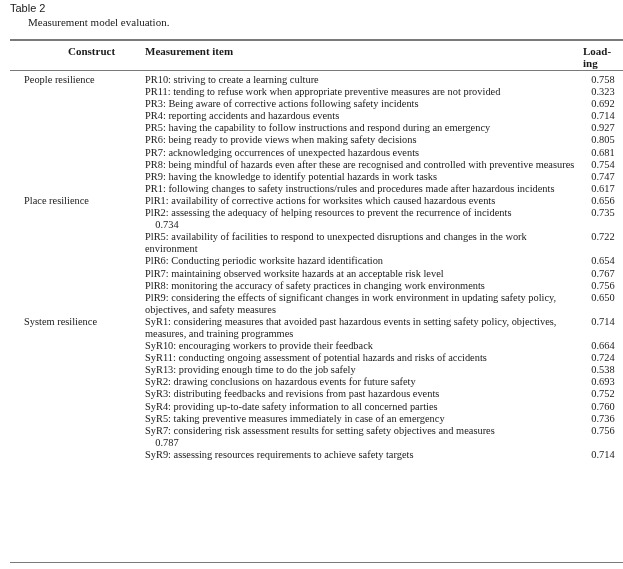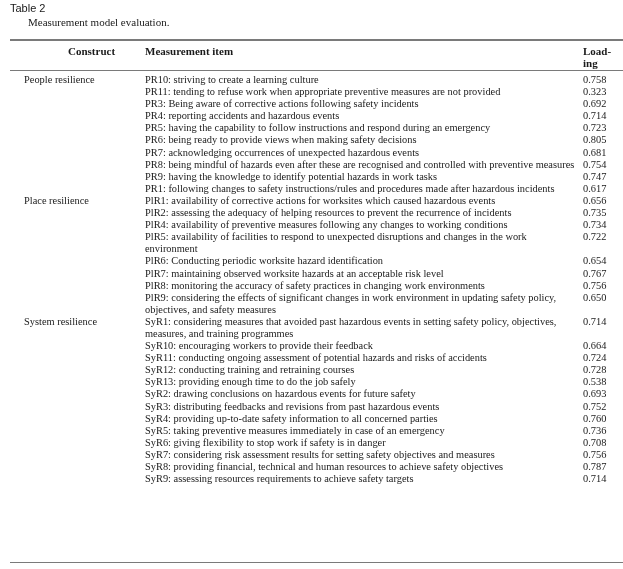--- a/index.html
+++ b/index.html
@@ -14,21 +14,21 @@
   .rule.mid { top: 70px; height: 1px; }
   .rule.bot { top: 562px; height: 1px; }
   .hdr { position: absolute; font-size: 11px; font-weight: bold; line-height: 12px; font-family: "Liberation Serif", serif; }
   .hdr.c1 { left: 24px; top: 45px; margin-left: 44px; }
   .hdr.c2 { left: 145px; top: 45px; }
   .hdr.c3 { left: 583px; top: 45px; }
   .body { position: absolute; left: 10px; top: 74px; width: 613px; }
   .row { display: flex; font-size: 10.4px; line-height: 12.1px; font-family: "Liberation Serif", serif; }
   .row .construct { width: 135px; padding-left: 14px; box-sizing: border-box; flex: none; }
   .row .item { width: 436px; flex: none; }
-  .row .loading { width: 40px; padding-left: 2px; flex: none; }
+  .row .loading { width: 40px; padding-left: 2px; flex: none; text-align: center; }
 </style>
 </head>
 <body>
 
 <div class="cap-title">Table 2</div>
 <div class="cap-sub">Measurement model evaluation.</div>
 
 <div class="rule top"></div>
 <div class="hdr c1">Construct</div>
 <div class="hdr c2">Measurement item</div>
@@ -55,21 +55,21 @@
       <div class="loading">0.692</div>
     </div>
     <div class="row">
       <div class="construct"></div>
       <div class="item">PR4: reporting accidents and hazardous events</div>
       <div class="loading">0.714</div>
     </div>
     <div class="row">
       <div class="construct"></div>
       <div class="item">PR5: having the capability to follow instructions and respond during an emergency</div>
-      <div class="loading">0.723</div>
+      <div class="loading">0.927</div>
     </div>
     <div class="row">
       <div class="construct"></div>
       <div class="item">PR6: being ready to provide views when making safety decisions</div>
       <div class="loading">0.805</div>
     </div>
     <div class="row">
       <div class="construct"></div>
       <div class="item">PR7: acknowledging occurrences of unexpected hazardous events</div>
       <div class="loading">0.681</div>
@@ -94,21 +94,20 @@
       <div class="item">PlR1: availability of corrective actions for worksites which caused hazardous events</div>
       <div class="loading">0.656</div>
     </div>
     <div class="row">
       <div class="construct"></div>
       <div class="item">PlR2: assessing the adequacy of helping resources to prevent the recurrence of incidents</div>
       <div class="loading">0.735</div>
     </div>
     <div class="row">
       <div class="construct"></div>
-      <div class="item">PlR4: availability of preventive measures following any changes to working conditions</div>
       <div class="loading">0.734</div>
     </div>
     <div class="row">
       <div class="construct"></div>
       <div class="item">PlR5: availability of facilities to respond to unexpected disruptions and changes in the work environment</div>
       <div class="loading">0.722</div>
     </div>
     <div class="row">
       <div class="construct"></div>
       <div class="item">PlR6: Conducting periodic worksite hazard identification</div>
@@ -139,25 +138,20 @@
       <div class="item">SyR10: encouraging workers to provide their feedback</div>
       <div class="loading">0.664</div>
     </div>
     <div class="row">
       <div class="construct"></div>
       <div class="item">SyR11: conducting ongoing assessment of potential hazards and risks of accidents</div>
       <div class="loading">0.724</div>
     </div>
     <div class="row">
       <div class="construct"></div>
-      <div class="item">SyR12: conducting training and retraining courses</div>
-      <div class="loading">0.728</div>
-    </div>
-    <div class="row">
-      <div class="construct"></div>
       <div class="item">SyR13: providing enough time to do the job safely</div>
       <div class="loading">0.538</div>
     </div>
     <div class="row">
       <div class="construct"></div>
       <div class="item">SyR2: drawing conclusions on hazardous events for future safety</div>
       <div class="loading">0.693</div>
     </div>
     <div class="row">
       <div class="construct"></div>
@@ -169,31 +163,25 @@
       <div class="item">SyR4: providing up-to-date safety information to all concerned parties</div>
       <div class="loading">0.760</div>
     </div>
     <div class="row">
       <div class="construct"></div>
       <div class="item">SyR5: taking preventive measures immediately in case of an emergency</div>
       <div class="loading">0.736</div>
     </div>
     <div class="row">
       <div class="construct"></div>
-      <div class="item">SyR6: giving flexibility to stop work if safety is in danger</div>
-      <div class="loading">0.708</div>
-    </div>
-    <div class="row">
-      <div class="construct"></div>
       <div class="item">SyR7: considering risk assessment results for setting safety objectives and measures</div>
       <div class="loading">0.756</div>
     </div>
     <div class="row">
       <div class="construct"></div>
-      <div class="item">SyR8: providing financial, technical and human resources to achieve safety objectives</div>
       <div class="loading">0.787</div>
     </div>
     <div class="row">
       <div class="construct"></div>
       <div class="item">SyR9: assessing resources requirements to achieve safety targets</div>
       <div class="loading">0.714</div>
     </div>
   </div>
 
 <div class="rule bot"></div>

